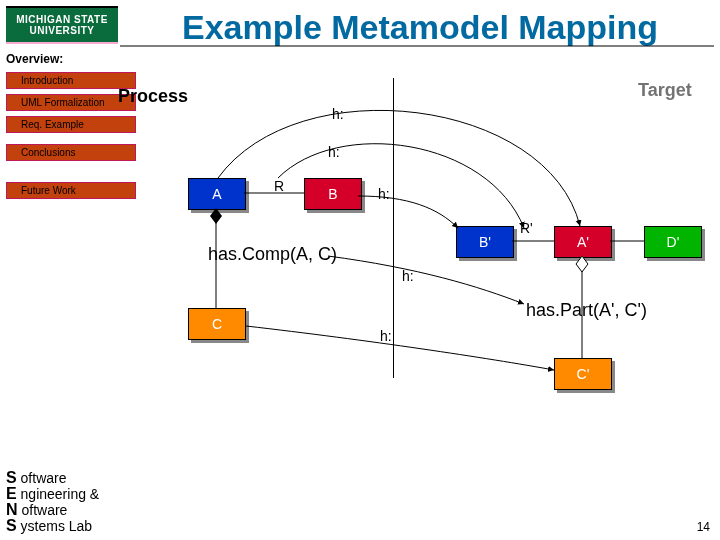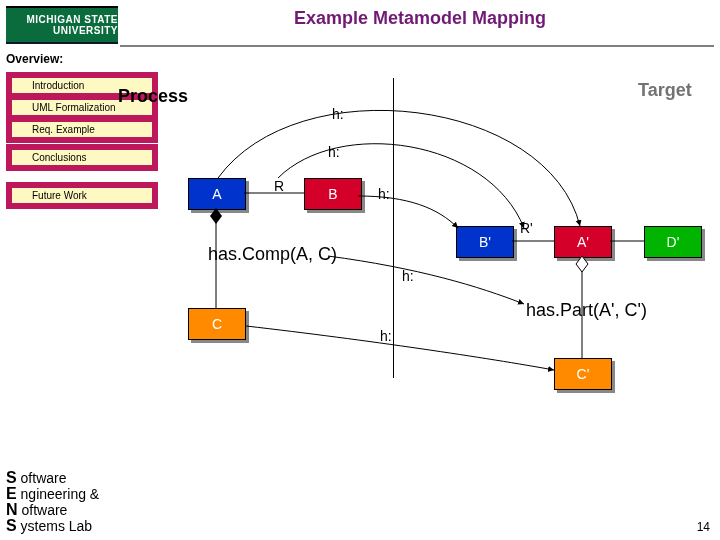--- a/index.html
+++ b/index.html
@@ -1,20 +1,20 @@
 <!DOCTYPE html>
 <html><head>
 <meta charset="utf-8">
 <style>
 html,body{margin:0;padding:0;font-family:Arial,Helvetica,sans-serif;background:#fff}
 .slide{position:relative;width:720px;height:540px;overflow:hidden}
-.logo{position:absolute;left:6px;top:6px;width:112px;height:34px;background:#0a6b3c;border-top:2px solid #000;border-bottom:2px solid #0f172a;display:flex;align-items:center;justify-content:center;color:#fff;font-size:10px;font-weight:bold;letter-spacing:0.5px;text-align:right;line-height:11px}
-.title{position:absolute;left:130px;right:10px;top:8px;color:#701a75;font-weight:bold;font-size:18px;text-align:center}
+.logo{position:absolute;left:6px;top:6px;width:112px;height:34px;background:#0a6b3c;border-top:2px solid #000;border-bottom:2px solid #f9a8d4;display:flex;align-items:center;justify-content:center;color:#fff;font-size:10px;font-weight:bold;letter-spacing:0.5px;text-align:center;line-height:11px}
+.title{position:absolute;left:130px;right:10px;top:8px;color:#0369a1;font-weight:bold;font-size:34px;text-align:center}
 .ov-label{position:absolute;left:6px;top:52px;font-size:12px;font-weight:bold;}
-.boxed{position:absolute;left:6px;width:100px;border:6px solid #be185d;padding:2px 20px;font-size:10px;background:#fef9c3}
+.boxed{position:absolute;left:6px;width:100px;border:1px solid #be185d;padding:2px 14px;font-size:10px;background:#c2410c}
 .diagram{position:absolute;left:118px;top:78px;width:602px;height:360px}
 .vline{position:absolute;background:#000}
 .src-label{position:absolute;font-weight:bold;font-size:18px;color:#000}
 .tgt-label{position:absolute;font-weight:bold;font-size:18px;color:#737373}
 .node{position:absolute;border:1px solid #000;color:#fff;font-size:14px;display:flex;align-items:center;justify-content:center;box-shadow:3px 3px 0 #888}
 .small-label{position:absolute;font-size:14px;color:#000}
 .relname{position:absolute;font-size:18px}
 .footer{position:absolute;left:6px;bottom:6px;font-size:14px;line-height:16px}
 .footer .cap{font-weight:bold;font-size:16px}
 .pagenum{position:absolute;right:10px;bottom:6px;font-size:12px}

